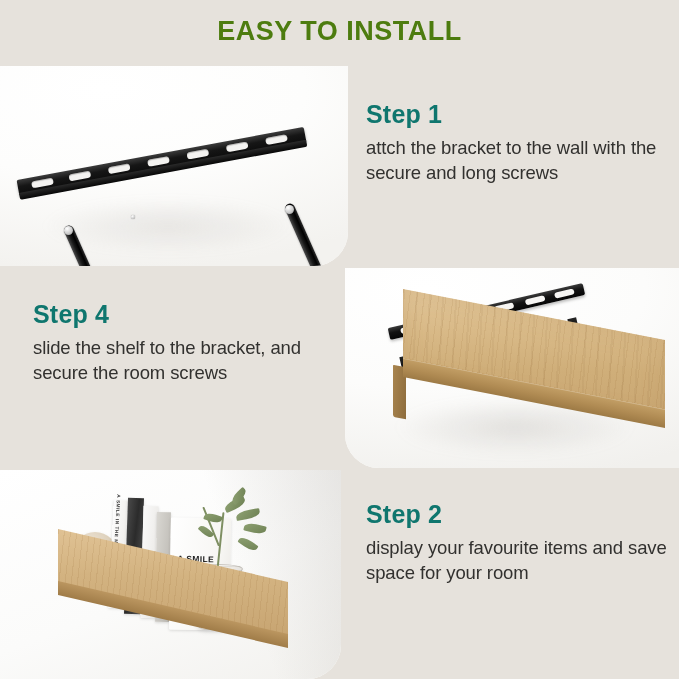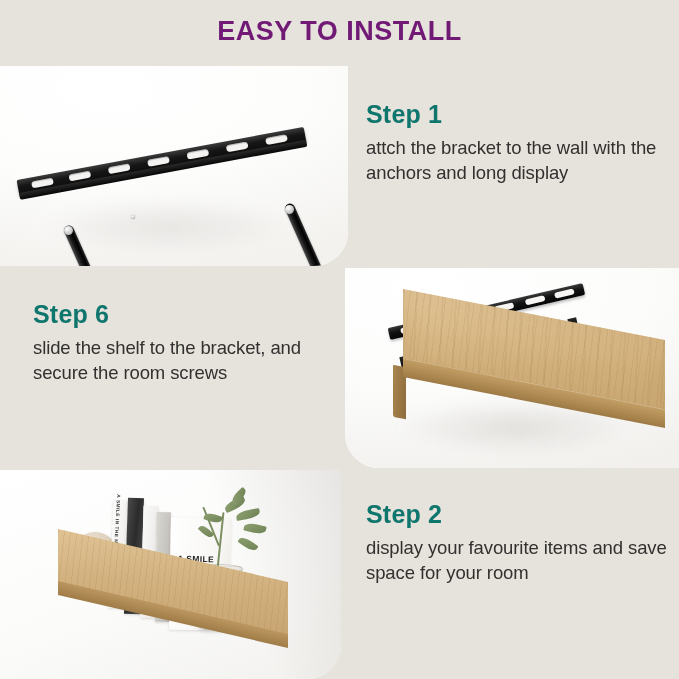--- a/index.html
+++ b/index.html
@@ -24,21 +24,21 @@
   
   .title {
     position: absolute;
     top: 16px;
     left: 0;
     width: 679px;
     text-align: center;
     font-size: 27px;
     font-weight: bold;
     letter-spacing: 0.5px;
-    color: #701a75;
+    color: #4d7c0f;
     font-family: "Liberation Sans", sans-serif;
   }
 
   
   .panel {
     position: absolute;
     background: #fdfdfc;
     overflow: hidden;
   }
   .panel-1 {
@@ -386,25 +386,25 @@
       </div>
 
       <div class="p1-screw" style="left:64px;top:160px;"></div>
       <div class="p1-screw" style="left:285px;top:139px;"></div>
       <div class="p1-screw" style="left:131px;top:149px;width:4px;height:4px;"></div>
     </div>
   </div>
 
   <div class="step step-1">
     <div class="step-heading">Step 1</div>
-    <div class="step-body">attch the bracket to the wall with the anchors and long display</div>
+    <div class="step-body">attch the bracket to the wall with the secure and long screws</div>
   </div>
 
   <div class="step step-2">
-    <div class="step-heading">Step 6</div>
+    <div class="step-heading">Step 4</div>
     <div class="step-body">slide the shelf to the bracket, and secure the room screws</div>
   </div>
 
   <div class="panel panel-2">
     <div class="p2-scene">
       <div class="p2-shadow"></div>
 
       <div class="p2-rail">
         <div class="p2-slot" style="left:12px;width:20px;"></div>
         <div class="p2-slot" style="left:44px;width:20px;"></div>

